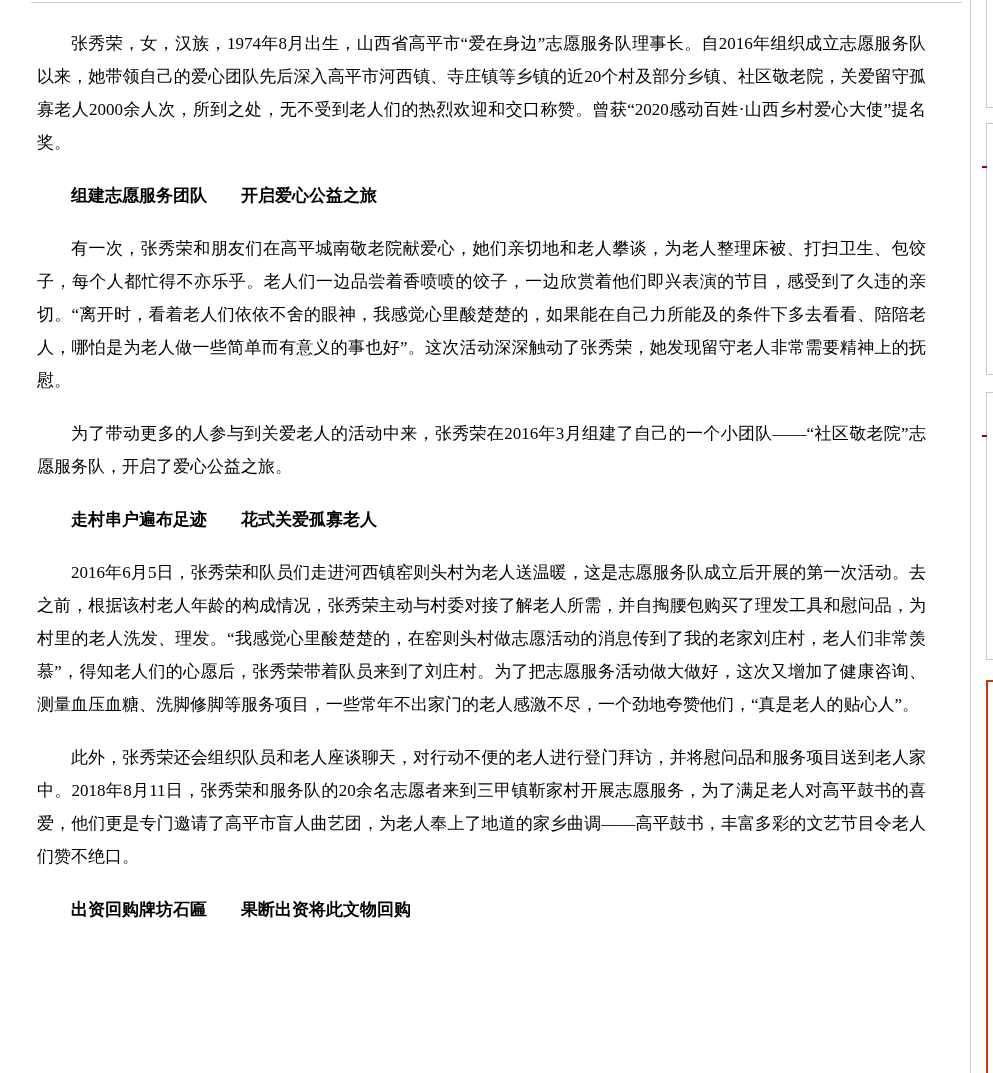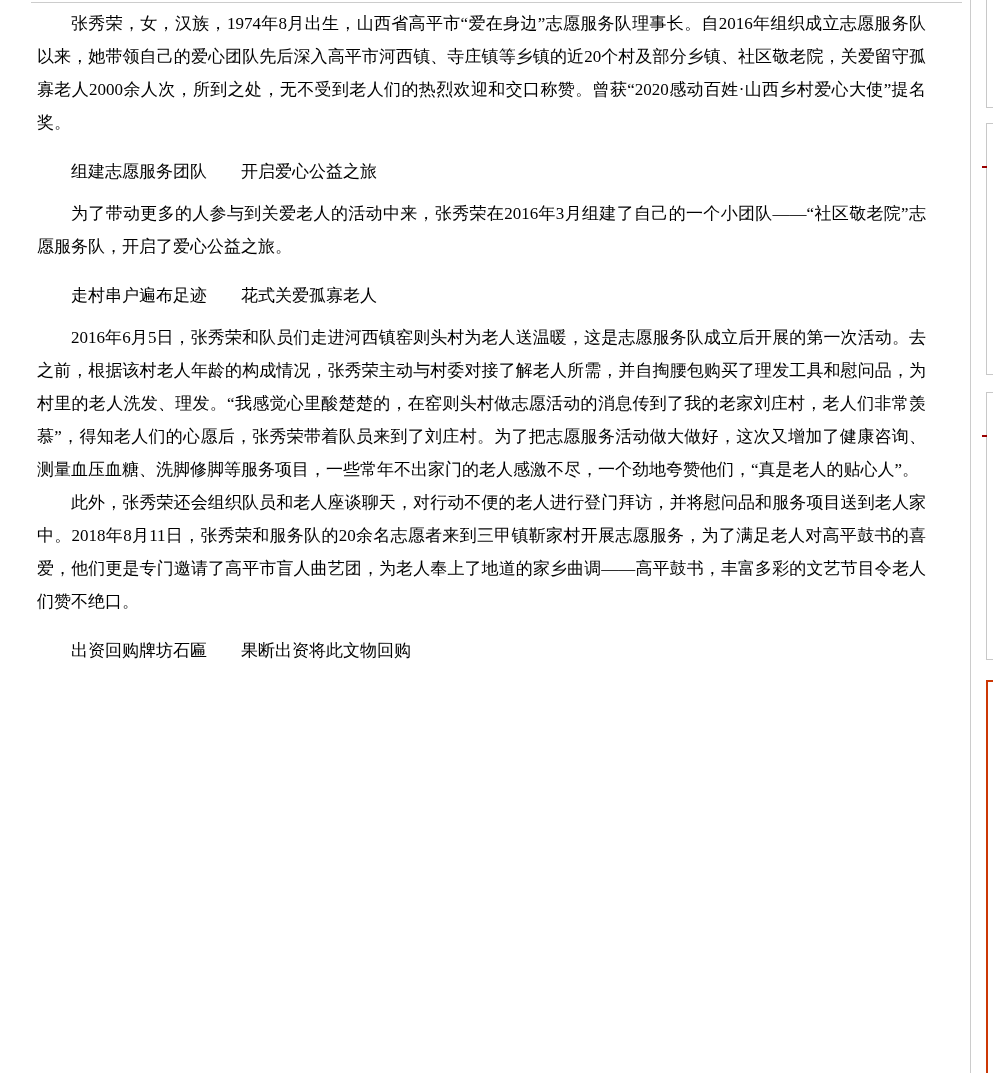--- a/index.html
+++ b/index.html
@@ -32,22 +32,22 @@
     position:absolute;left:0;top:3px;width:970px;
     padding:4px 44px 0 37px;
   }
   .article p, .article h3{
     font-size:17px;
     line-height:33px;
     text-align:justify;
     text-indent:2em;
     font-weight:normal;
   }
-  .article p{margin:0 0;}
-  .article h3{margin:16px 0 9px;font-weight:normal;}
+  .article p{margin:20px 0;}
+  .article h3{margin:16px 0 9px;font-weight:bold;}
   
   .edge-box{
     position:absolute;left:986px;width:30px;
     border:1px solid var(--box_border_gray);
     background:var(--page_bg);
   }
   .edge-box.b1{top:-10px;height:118px;}
   .edge-box.b2{top:123px;height:252px;}
   .edge-box.b3{top:392px;height:268px;}
   .edge-box.b4{
@@ -62,20 +62,21 @@
   .edge-dash.d2{top:435px;}
 </style>
 </head>
 <body>
 
 <div class="top-divider"></div>
 
 <div class="article">
     <p>张秀荣，女，汉族，1974年8月出生，山西省高平市“爱在身边”志愿服务队理事长。自2016年组织成立志愿服务队以来，她带领自己的爱心团队先后深入高平市河西镇、寺庄镇等乡镇的近20个村及部分乡镇、社区敬老院，关爱留守孤寡老人2000余人次，所到之处，无不受到老人们的热烈欢迎和交口称赞。曾获“2020感动百姓·山西乡村爱心大使”提名奖。</p>
     <h3>组建志愿服务团队　　开启爱心公益之旅</h3>
+    <p>有一次，张秀荣和朋友们在高平城南敬老院献爱心，她们亲切地和老人攀谈，为老人整理床被、打扫卫生、包饺子，每个人都忙得不亦乐乎。老人们一边品尝着香喷喷的饺子，一边欣赏着他们即兴表演的节目，感受到了久违的亲切。“离开时，看着老人们依依不舍的眼神，我感觉心里酸楚楚的，如果能在自己力所能及的条件下多去看看、陪陪老人，哪怕是为老人做一些简单而有意义的事也好”。这次活动深深触动了张秀荣，她发现留守老人非常需要精神上的抚慰。</p>
     <p>为了带动更多的人参与到关爱老人的活动中来，张秀荣在2016年3月组建了自己的一个小团队——“社区敬老院”志愿服务队，开启了爱心公益之旅。</p>
     <h3>走村串户遍布足迹　　花式关爱孤寡老人</h3>
     <p>2016年6月5日，张秀荣和队员们走进河西镇窑则头村为老人送温暖，这是志愿服务队成立后开展的第一次活动。去之前，根据该村老人年龄的构成情况，张秀荣主动与村委对接了解老人所需，并自掏腰包购买了理发工具和慰问品，为村里的老人洗发、理发。“我感觉心里酸楚楚的，在窑则头村做志愿活动的消息传到了我的老家刘庄村，老人们非常羡慕”，得知老人们的心愿后，张秀荣带着队员来到了刘庄村。为了把志愿服务活动做大做好，这次又增加了健康咨询、测量血压血糖、洗脚修脚等服务项目，一些常年不出家门的老人感激不尽，一个劲地夸赞他们，“真是老人的贴心人”。</p>
     <p>此外，张秀荣还会组织队员和老人座谈聊天，对行动不便的老人进行登门拜访，并将慰问品和服务项目送到老人家中。2018年8月11日，张秀荣和服务队的20余名志愿者来到三甲镇靳家村开展志愿服务，为了满足老人对高平鼓书的喜爱，他们更是专门邀请了高平市盲人曲艺团，为老人奉上了地道的家乡曲调——高平鼓书，丰富多彩的文艺节目令老人们赞不绝口。</p>
     <h3>出资回购牌坊石匾　　果断出资将此文物回购</h3>
   </div>
 
 <div class="rail-line"></div>
 
 <div class="edge-box b1"></div>

